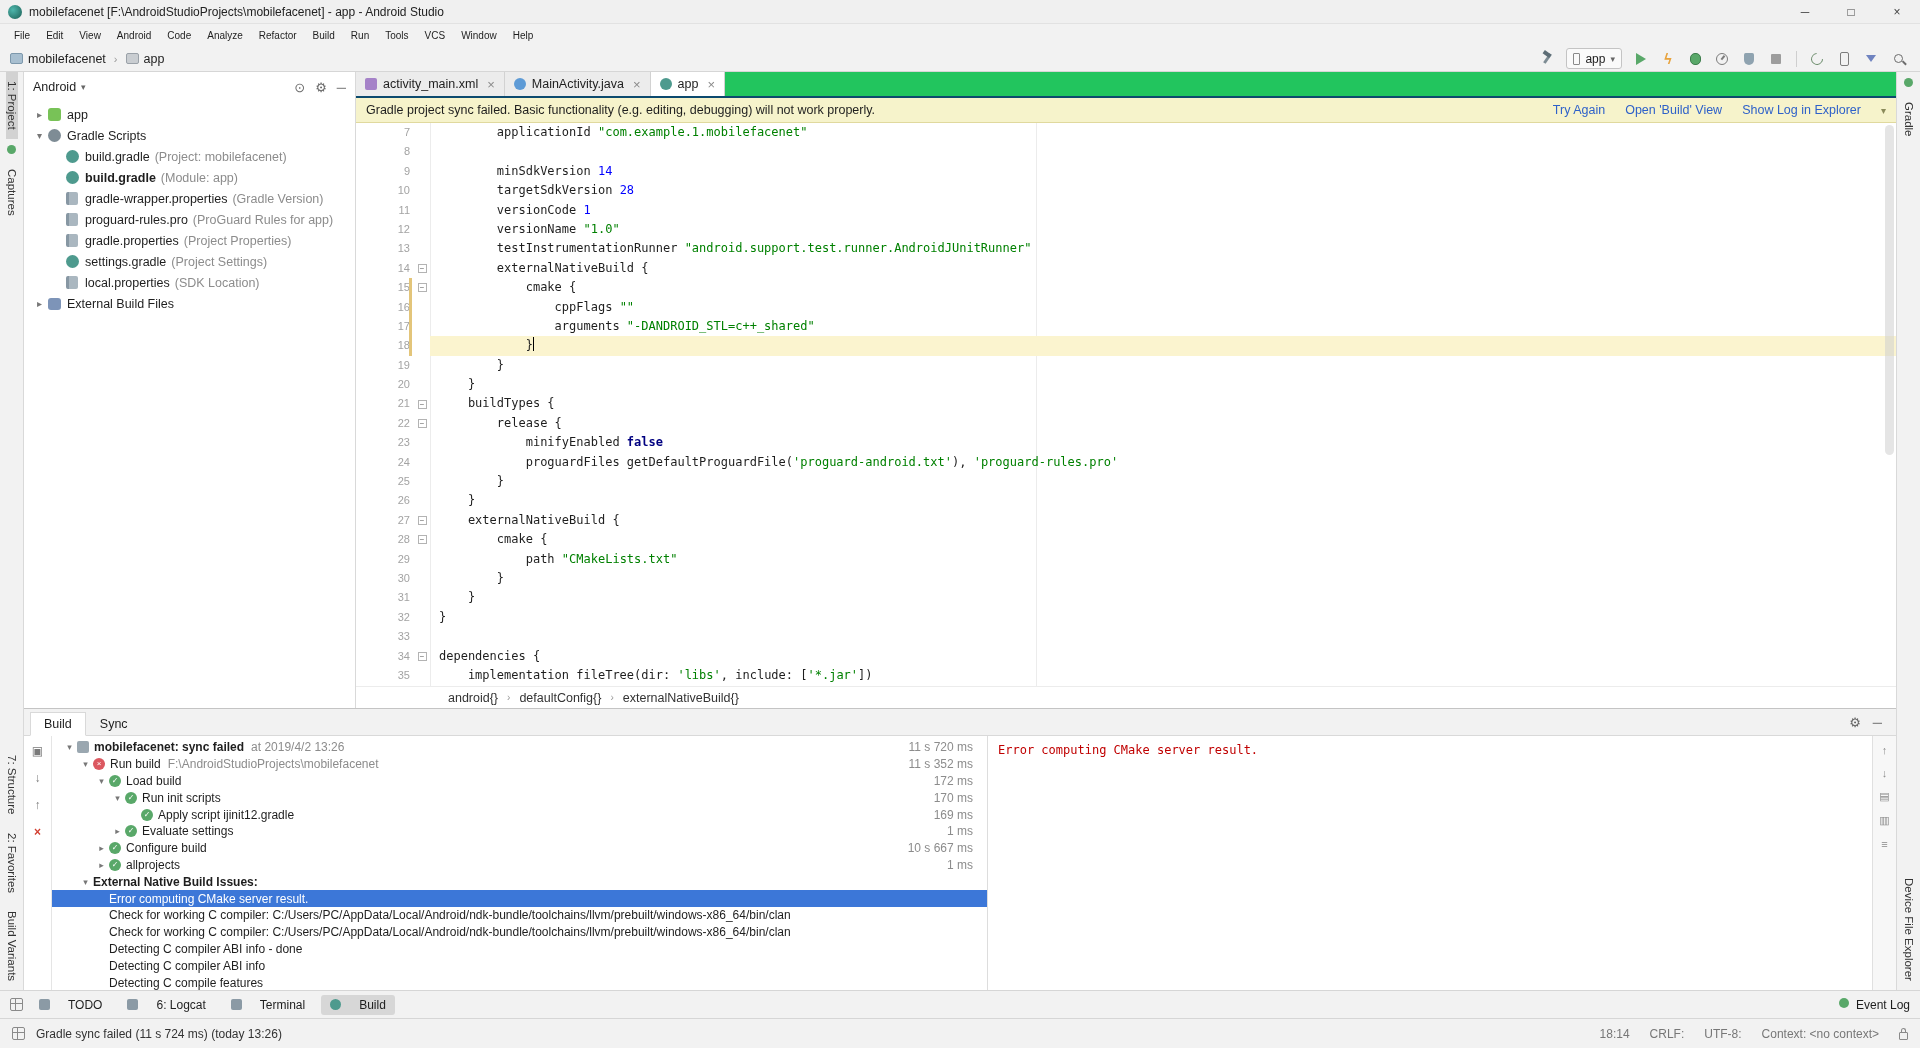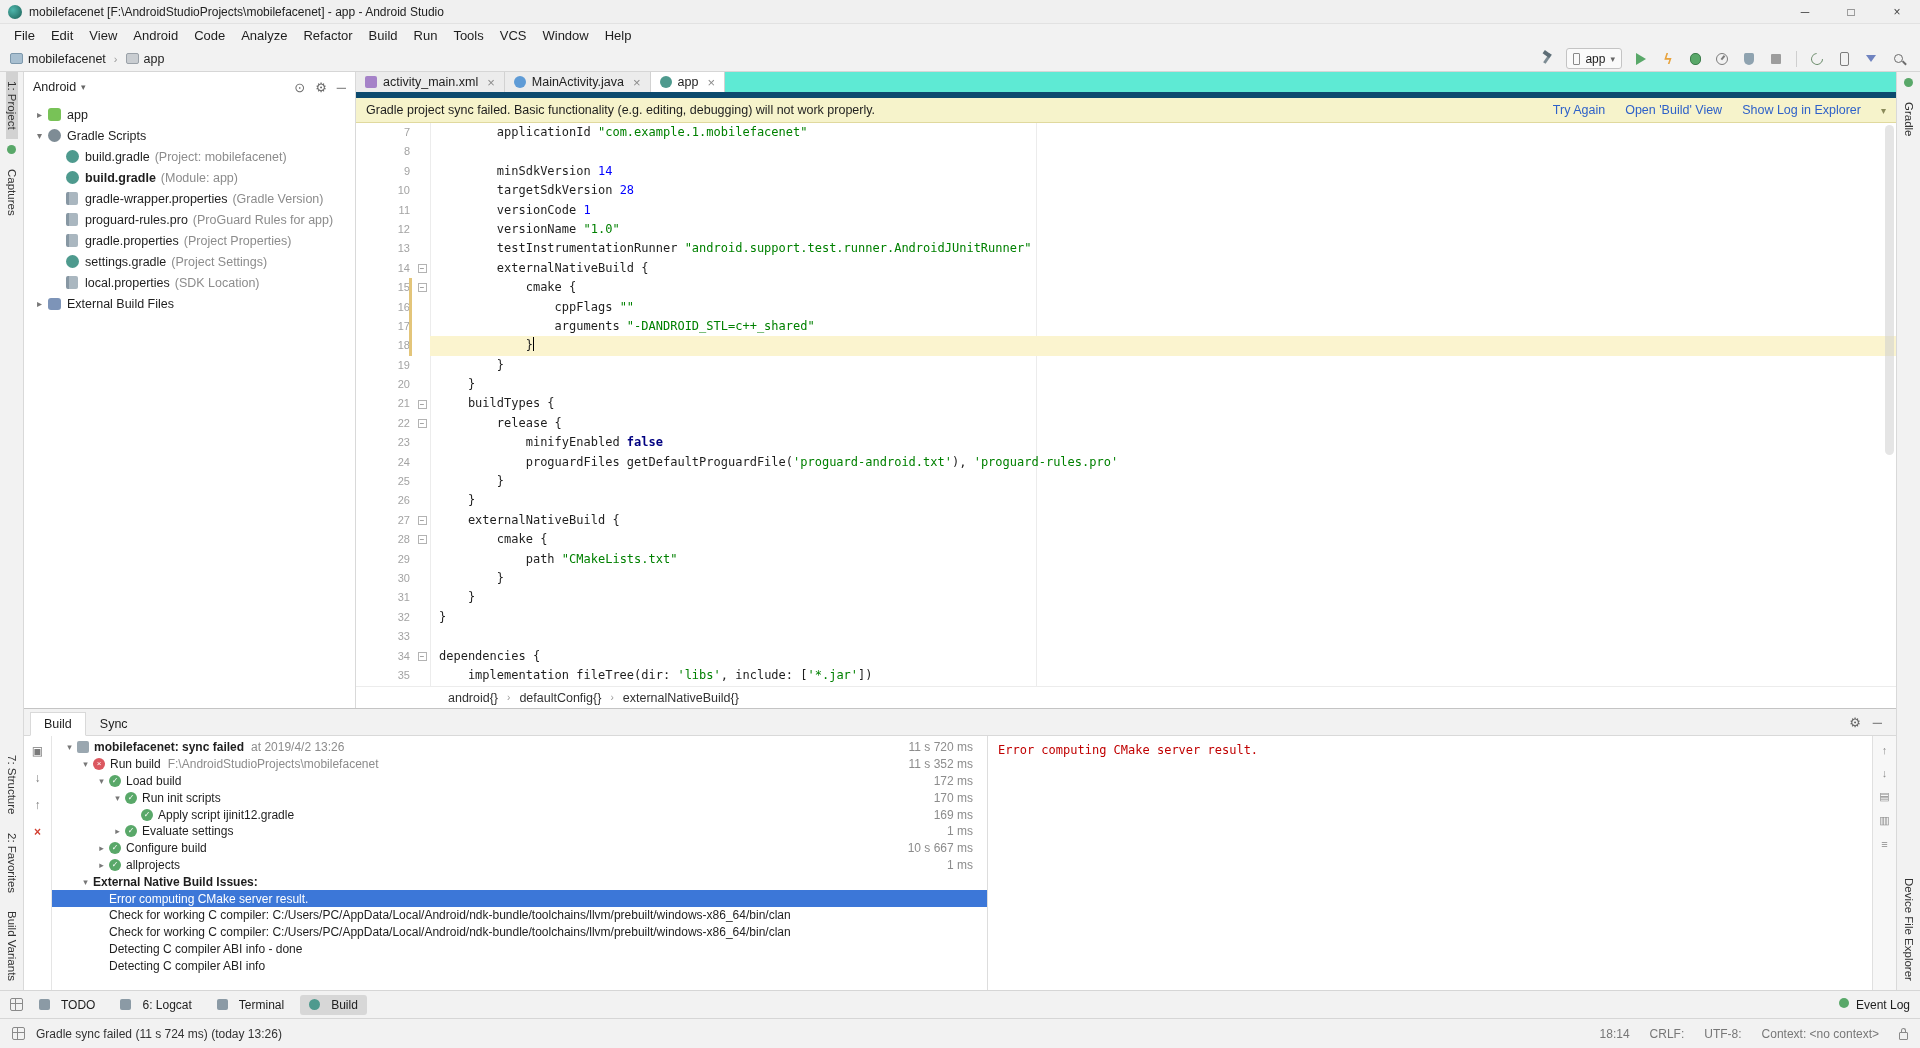--- a/index.html
+++ b/index.html
@@ -8,21 +8,21 @@
 
 
 .titlebar{height:24px;background:#f0f0f0;display:flex;align-items:center;padding-left:8px;gap:7px;border-bottom:1px solid #e2e2e2}
 .as-icon{width:14px;height:14px;border-radius:50%;background:radial-gradient(circle at 35% 35%,#4db6ac,#1b5e54);flex:none}
 .title-text{font-size:12px;color:#222}
 .win-controls{margin-left:auto;display:flex}
 .win-btn{width:46px;height:23px;display:flex;align-items:center;justify-content:center;font-size:12px;color:#444}
 
 
 .menubar{height:22px;background:#f2f2f2;display:flex;align-items:center;padding-left:6px}
-.menu-item{padding:2px 8px;font-size:13px;border-radius:2px}
+.menu-item{padding:2px 8px;font-size:10px;border-radius:2px}
 
 
 .toolbar{height:26px;background:#f2f2f2;border-bottom:1px solid #d6d6d6;display:flex;align-items:center;padding:0 10px}
 .crumb{display:flex;align-items:center;gap:5px;font-size:12.5px}
 .crumb-sep{color:#999;font-size:11px;margin:0 3px}
 .folder-ic{width:13px;height:11px;background:#a8bfd0;border:1px solid #7d98ac;border-radius:2px;flex:none}
 .folder-ic.gray{background:#c9cdd1;border-color:#9aa1a8}
 .toolbar-right{margin-left:auto;display:flex;align-items:center;gap:3px}
 .ticon{width:24px;height:20px;display:flex;align-items:center;justify-content:center;position:relative;border-radius:3px}
 .tsep{width:1px;height:16px;background:#cfcfcf;margin:0 5px}
@@ -70,21 +70,21 @@
 .pi-gradle-folder{background:#7e8c95;border-radius:50%;width:13px;height:13px}
 .pi-gradle-file{background:#4e9a8e;border-radius:50%;width:13px;height:13px}
 .pi-properties{background:#aab7c0;border-radius:2px;width:12px;height:13px;border-left:3px solid #8797a3}
 .pi-config{background:#aab7c0;border-radius:2px;width:12px;height:13px;border-left:3px solid #8797a3}
 .pi-build-folder{background:#7d94b8;border-radius:3px;width:13px;height:12px}
 .pt-label.bold{font-weight:bold}
 .dim{color:#8c8c8c;margin-left:5px}
 
 
 .editor-col{flex:1;display:flex;flex-direction:column;min-width:0;background:#fff}
-.tabs{height:26px;background:#5eead4;border-bottom:6px solid #0c4a6e;display:flex;align-items:stretch}
+.tabs{height:26px;background:#22c55e;border-bottom:2px solid #0c4a6e;display:flex;align-items:stretch}
 .tab{display:flex;align-items:center;gap:6px;padding:0 9px;border-right:1px solid #d2d2d2;font-size:12.5px;background:#ececec}
 .tab.active{background:#fff}
 .tab-ico{width:12px;height:12px;flex:none;display:flex;align-items:center;justify-content:center;color:#fff;font-size:8px}
 .tb-xml{background:#a582c8;border-radius:2px}
 .tb-java{background:#5e9bd6;border-radius:50%}
 .tb-gradle{background:#4e9a8e;border-radius:50%}
 .tab-close{color:#8a8a8a;font-size:13px;margin-left:3px;line-height:1}
 .banner{height:25px;background:#f6f3cb;border-bottom:1px solid #e0d99e;display:flex;align-items:center;padding:0 10px;font-size:12.5px;flex:none}
 .banner-links{margin-left:auto;display:flex;align-items:center;gap:20px}
 .blink{color:#2e61c9}
@@ -126,21 +126,21 @@
 .bt-label.bold{font-weight:bold}
 .bt-suffix{color:#8c8c8c;margin-left:7px}
 .bt-time{position:absolute;right:14px;color:#8c8c8c}
 .btree-row.selected{background:#3c77d8;color:#fff}
 .build-console{flex:1;border-left:1px solid #ddd;padding:7px 10px;font-family:"DejaVu Sans Mono","Liberation Mono",monospace;font-size:12px;color:#c00000;overflow:hidden;min-width:0}
 .console-strip{width:24px;background:#f7f7f7;border-left:1px solid #e0e0e0;display:flex;flex-direction:column;align-items:center;padding-top:8px;gap:11px;color:#8a8a8a;font-size:11px;flex:none}
 
 
 .bottombar{height:28px;background:#f2f2f2;border-top:1px solid #d6d6d6;display:flex;align-items:center;padding:0 10px;gap:7px;font-size:12px}
 .sb-grid{width:13px;height:13px;border:1px solid #8a8a8a;background:linear-gradient(#8a8a8a,#8a8a8a) 0 4px/100% 1px no-repeat,linear-gradient(#8a8a8a,#8a8a8a) 4px 0/1px 100% no-repeat;border-radius:2px;flex:none}
-.bbtab{display:flex;align-items:center;gap:11px;padding:3px 9px;border-radius:3px}
+.bbtab{display:flex;align-items:center;gap:18px;padding:3px 9px;border-radius:3px}
 .bbtab.active{background:#d7d7d7}
 .bb-ico{width:11px;height:11px;border-radius:2px;background:#8b9aa5;flex:none}
 .bb-ico.i-build{background:#4e9a8e;border-radius:50%}
 .event{margin-left:auto;display:flex;gap:7px}
 .event-dot{width:10px;height:10px;border-radius:50%;background:#59a869}
 .statusbar{height:30px;background:#f2f2f2;border-top:1px solid #d6d6d6;display:flex;align-items:center;padding:0 12px;gap:11px;font-size:12px;color:#333}
 .sb-right{margin-left:auto;display:flex;gap:20px;color:#777;align-items:center}
 .lockico{width:9px;height:8px;border:1.5px solid #8a8a8a;border-radius:1px;position:relative;margin-top:4px}
 .lockico i{position:absolute;left:1px;top:-5px;width:5px;height:4px;border:1.5px solid #8a8a8a;border-bottom:none;border-radius:4px 4px 0 0}
 </style>
@@ -497,20 +497,24 @@
               <span class="bt-label">Check for working C compiler: C:/Users/PC/AppData/Local/Android/ndk-bundle/toolchains/llvm/prebuilt/windows-x86_64/bin/clan</span>
             </div>
             <div class="btree-row" style="padding-left: 42px;">
               <span class="chev"></span>
               <span class="bt-label">Detecting C compiler ABI info - done</span>
             </div>
             <div class="btree-row" style="padding-left: 42px;">
               <span class="chev"></span>
               <span class="bt-label">Detecting C compiler ABI info</span>
             </div>
+            <div class="btree-row" style="padding-left: 42px;">
+              <span class="chev"></span>
+              <span class="bt-label">Detecting C compile features</span>
+            </div>
           </div>
         <div class="build-console">
           <span>Error computing CMake server result.</span>
         </div>
         <div class="console-strip">
           <span>↑</span>
           <span>↓</span>
           <span>▤</span>
           <span>▥</span>
           <span>≡</span>

